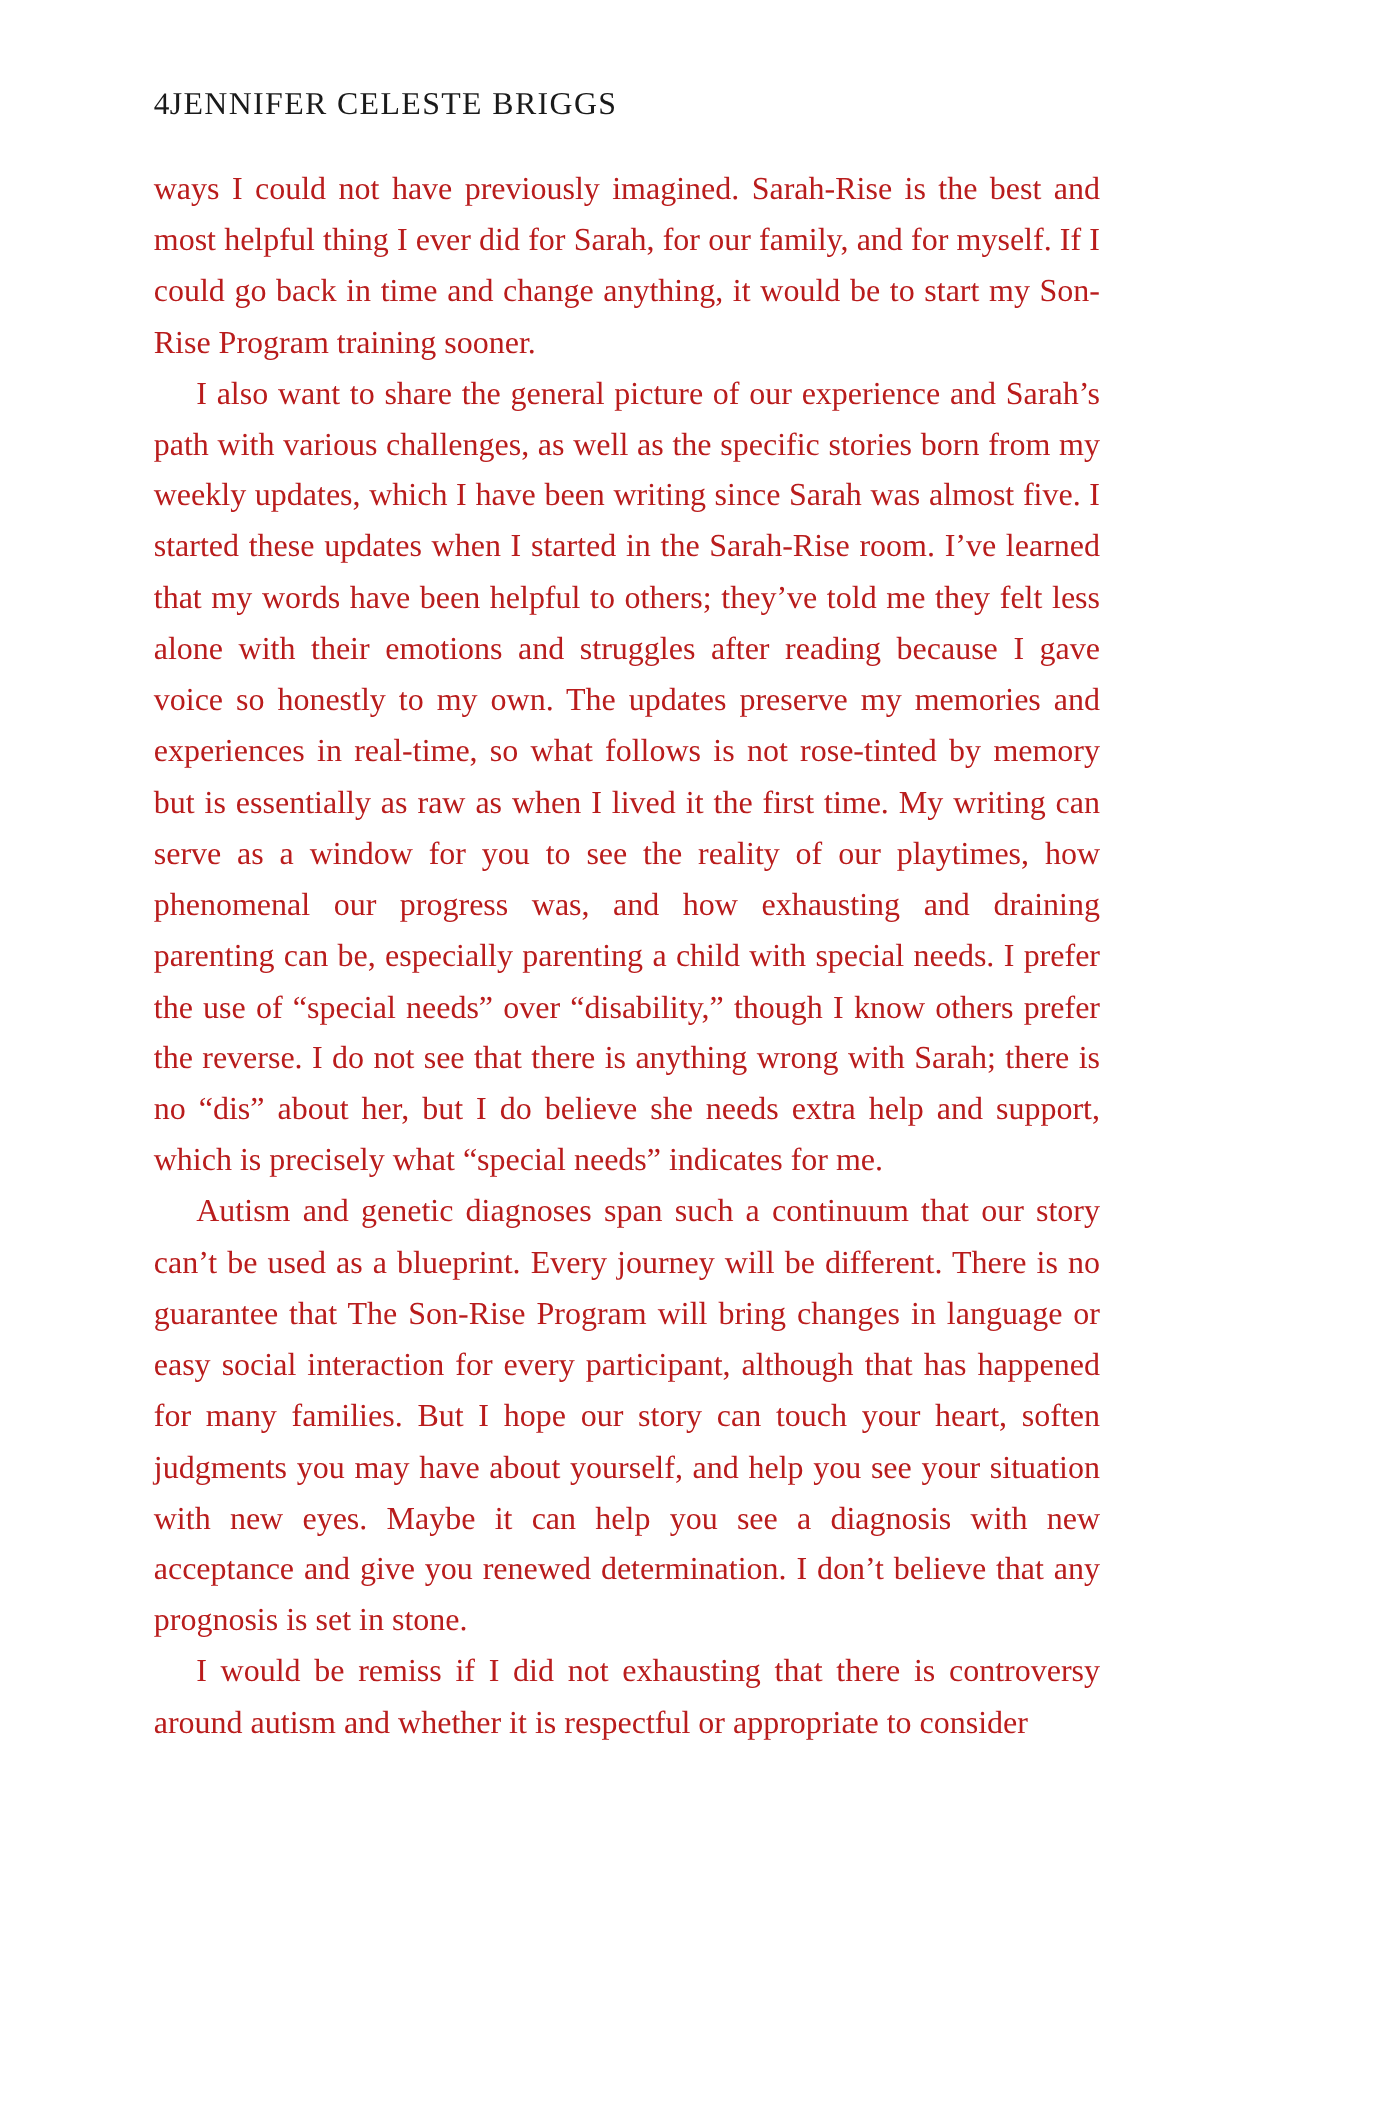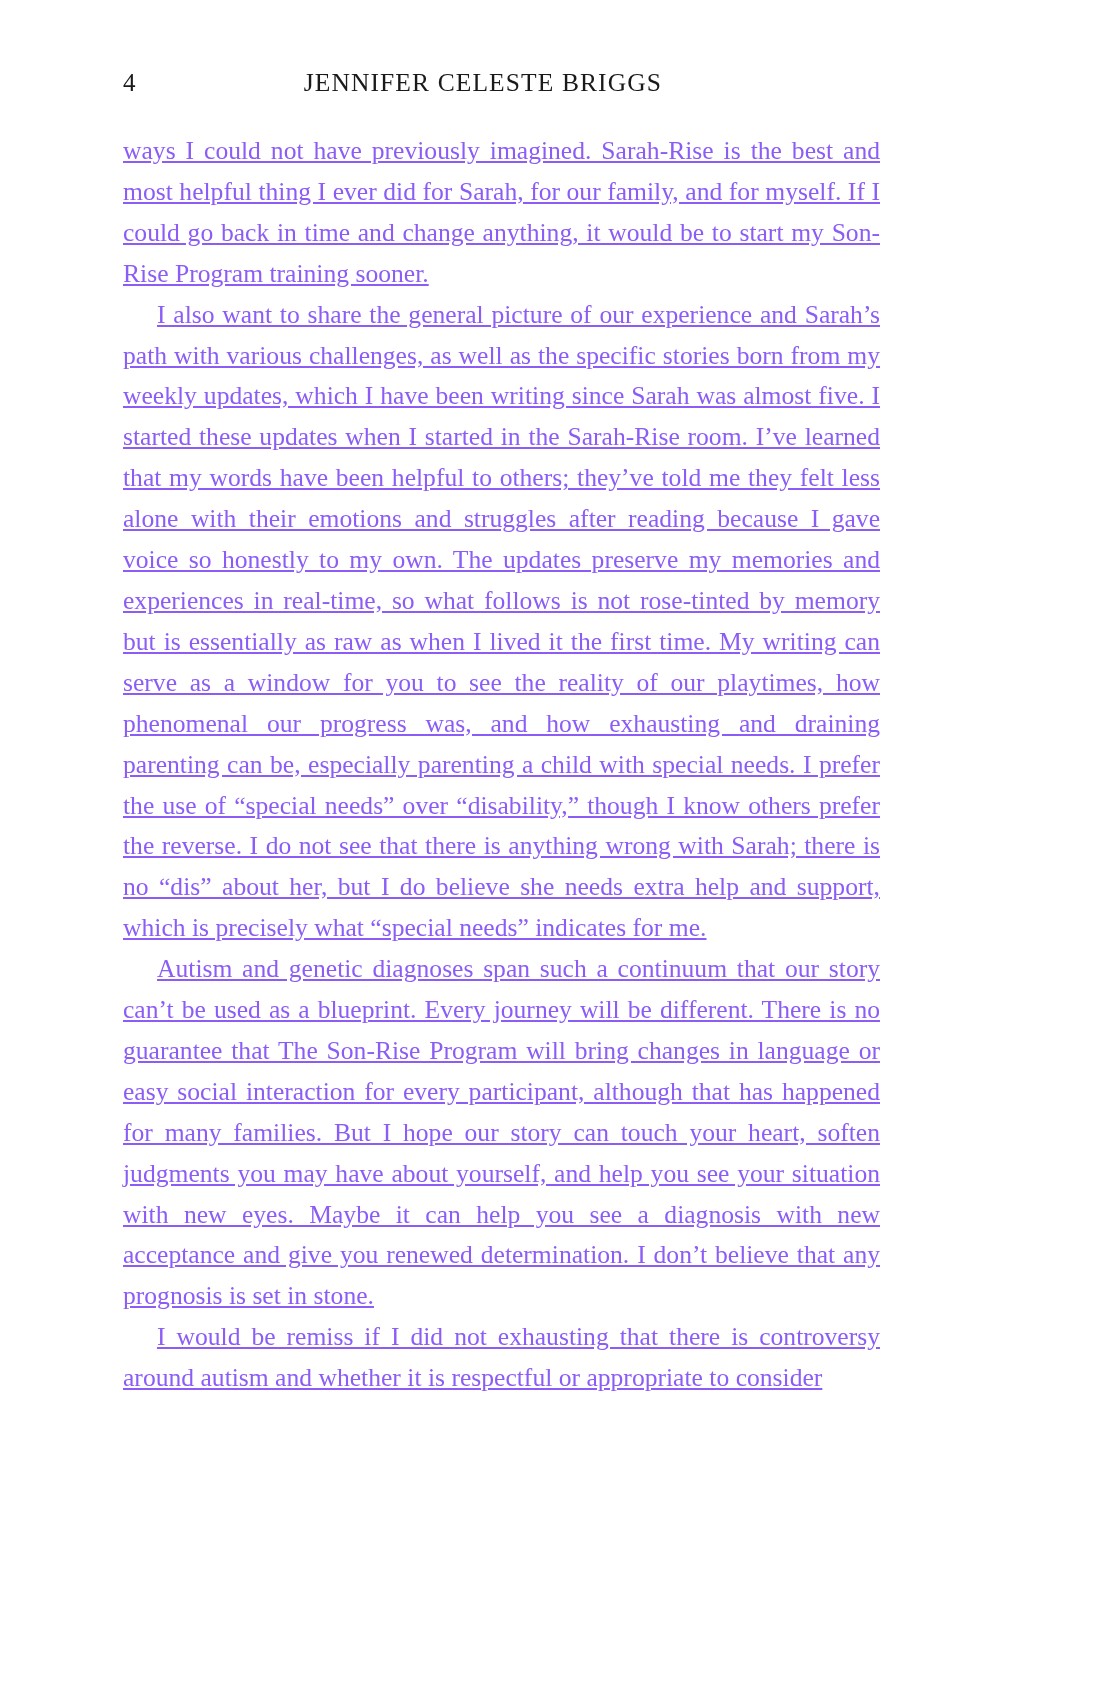--- a/index.html
+++ b/index.html
@@ -28,41 +28,40 @@
   }
   .folio {
     font-size: 25px;
     color: #1a1a1a;
     line-height: 1;
     letter-spacing: 0.2px;
     flex: 0 0 auto;
   }
   .head-title {
     flex: 1 1 auto;
-    text-align: right;
+    text-align: left;
     font-size: 25.5px;
     color: #1a1a1a;
     letter-spacing: 1.1px;
     line-height: 1;
     padding-right: 218px;
     white-space: nowrap;
   }
   .textblock {
     position: absolute;
     left: 123px;
     top: 131px;
     width: 757px;
     font-family: "Liberation Serif", "DejaVu Serif", serif;
     font-size: 25.6px;
     line-height: 40.9px;
-    color: #8b5cf6;
+    color: #b91c1c;
     text-align: justify;
     text-justify: inter-word;
     hyphens: manual;
-    text-decoration: underline;
     -webkit-hyphens: manual;
   }
   .textblock p {
     margin: 0;
     text-indent: 0;
   }
   .textblock p.indent {
     text-indent: 34px;
   }
   

